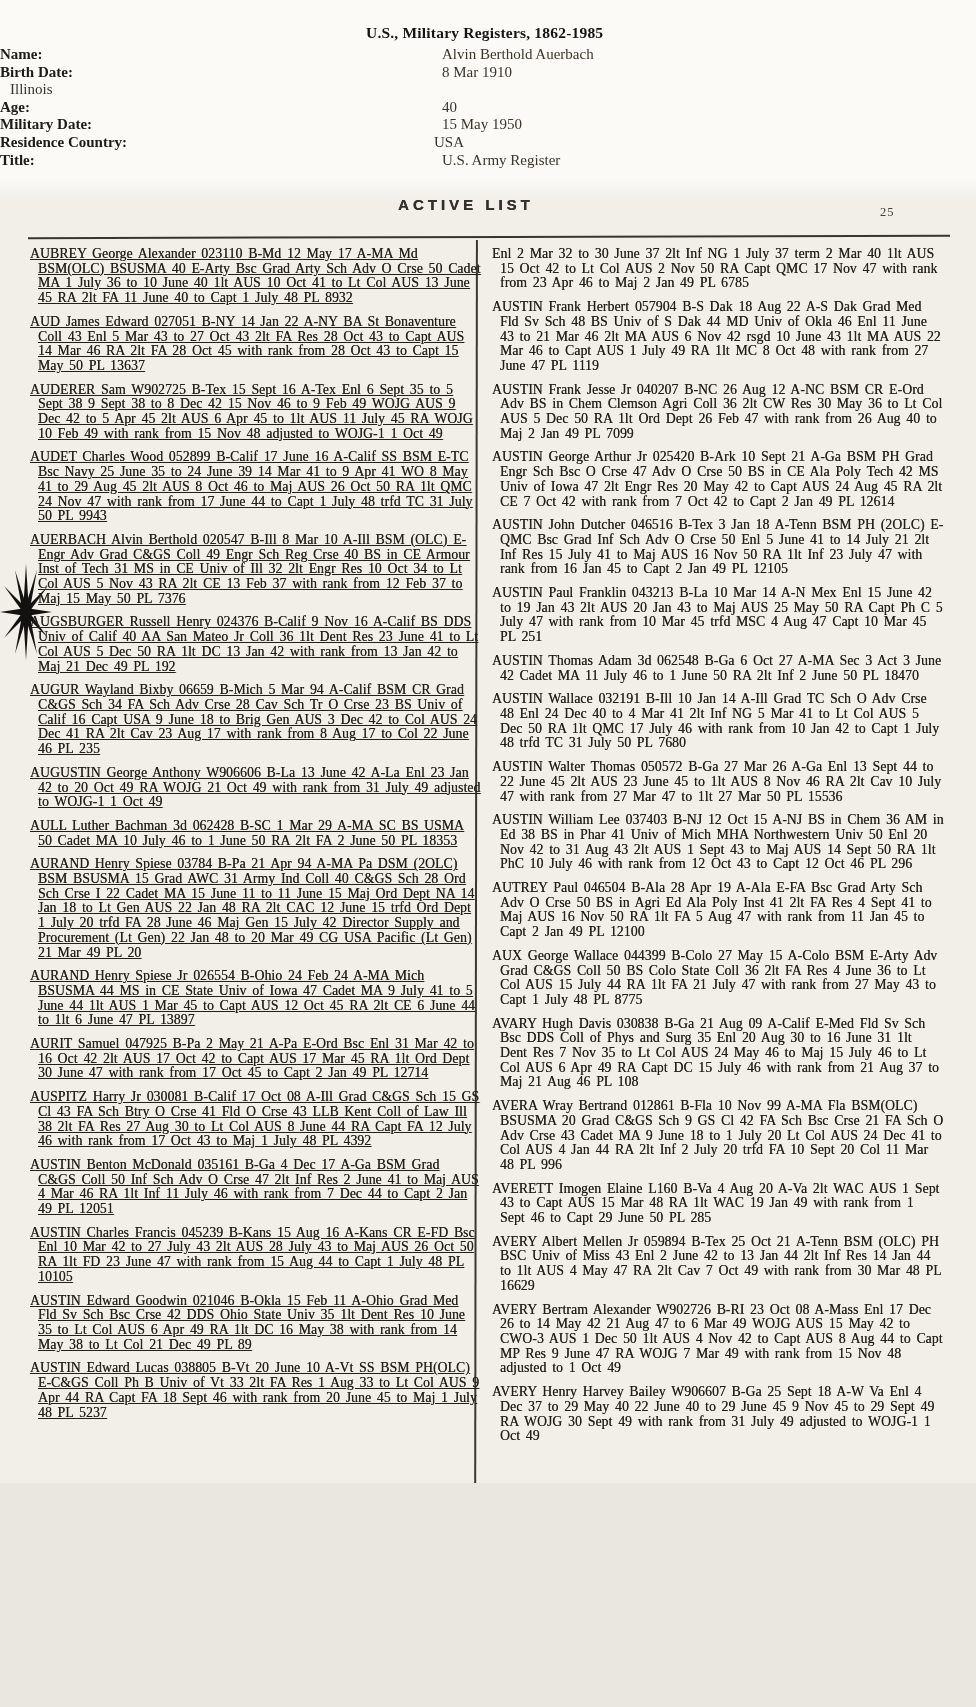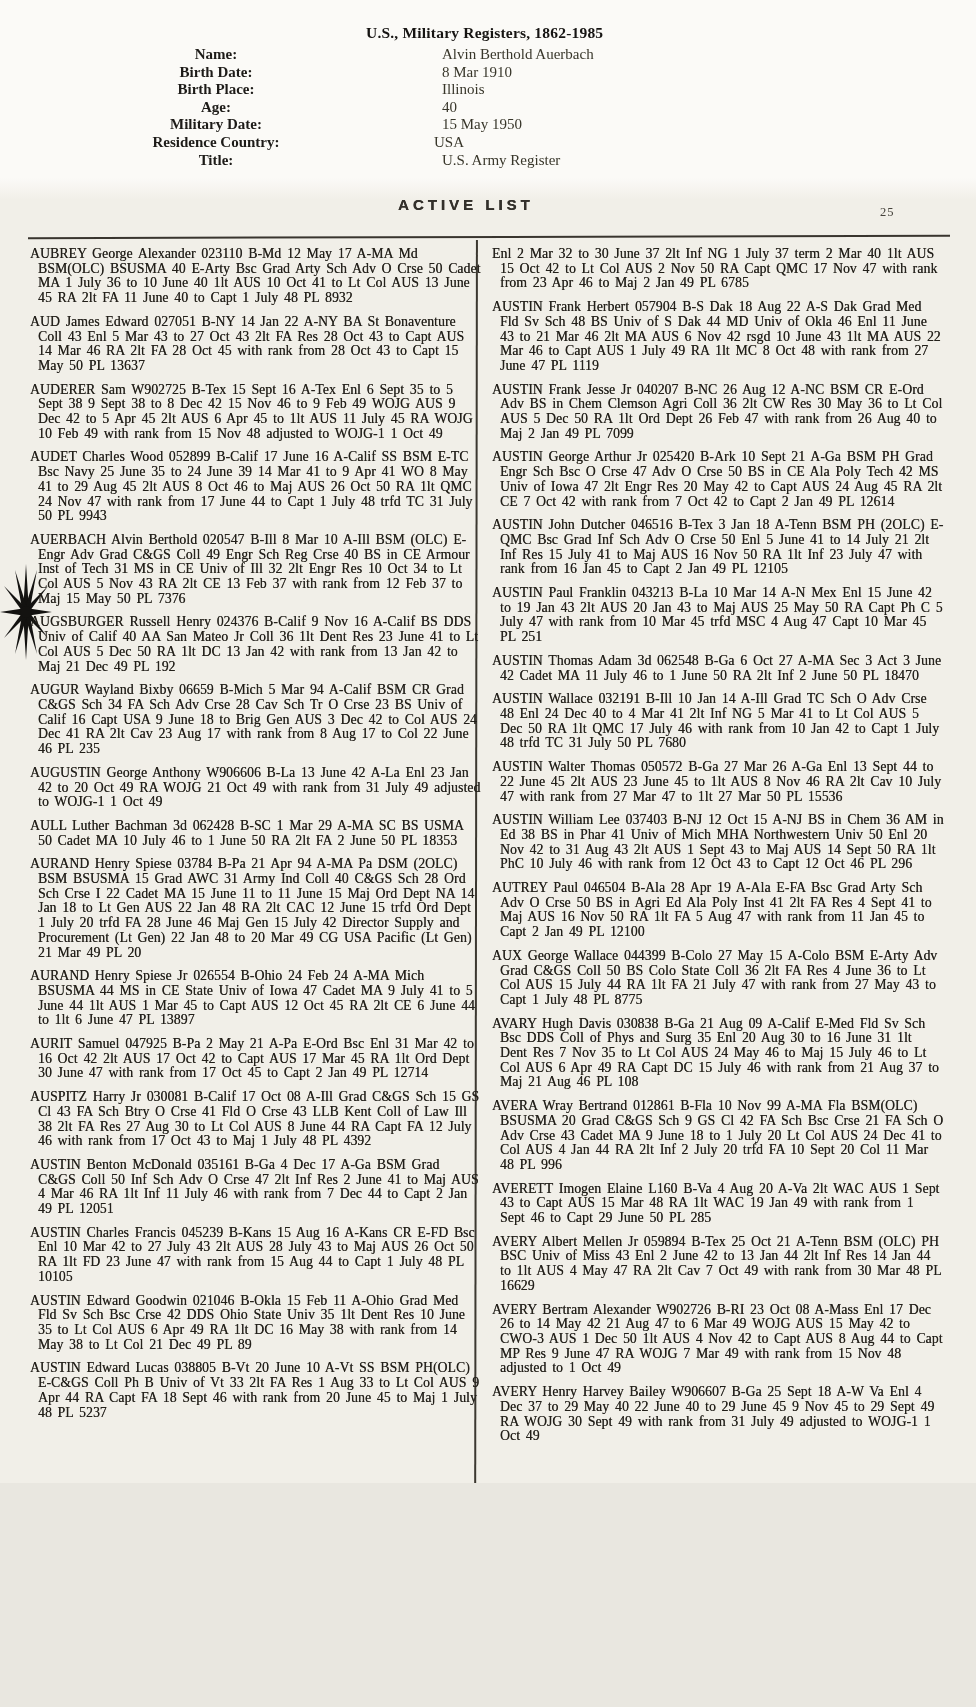--- a/index.html
+++ b/index.html
@@ -23,21 +23,21 @@
     margin-left: 366px;
     font-weight: bold;
     font-size: 15.5px;
     color: #161412;
     letter-spacing: 0.2px;
     margin-bottom: 4px;
   }
   .meta-row { display: flex; line-height: 17.6px; }
   .meta-label {
     width: 432px;
-    text-align: center;
+    text-align: left;
     font-weight: bold;
     color: #1d1b18;
   }
   .meta-value {
     padding-left: 10px;
     color: #38362a;
   }
   
   .section-title {
     position: absolute;
@@ -77,21 +77,21 @@
     width: 452px;
     height: 1320px;
     overflow: hidden;
     font-size: 13.7px;
     line-height: 14.7px;
     word-spacing: 2.2px;
     letter-spacing: 0.1px;
     color: #221f19;
     text-shadow: 0.25px 0 0 rgba(30,27,22,0.8);
   }
-  .column.left  { left: 30px; }
+  .column.left  { left: 30px; text-decoration: underline; }
   .column.right { left: 492px; }
   .entry {
     margin-bottom: 9px;
     padding-left: 8px;
     text-indent: -8px;
   }
   
   .star-mark {
     position: absolute;
     top: 563px; left: 0px;
@@ -116,21 +116,20 @@
     <div class="meta-title">U.S., Military Registers, 1862-1985</div>
     <div class="meta-row">
       <span class="meta-label">Name:</span>
       <span class="meta-value">Alvin Berthold Auerbach</span>
     </div>
     <div class="meta-row">
       <span class="meta-label">Birth Date:</span>
       <span class="meta-value">8 Mar 1910</span>
     </div>
     <div class="meta-row">
-      <span class="meta-label">Birth Place:</span>
       <span class="meta-value">Illinois</span>
     </div>
     <div class="meta-row">
       <span class="meta-label">Age:</span>
       <span class="meta-value">40</span>
     </div>
     <div class="meta-row">
       <span class="meta-label">Military Date:</span>
       <span class="meta-value">15 May 1950</span>
     </div>

